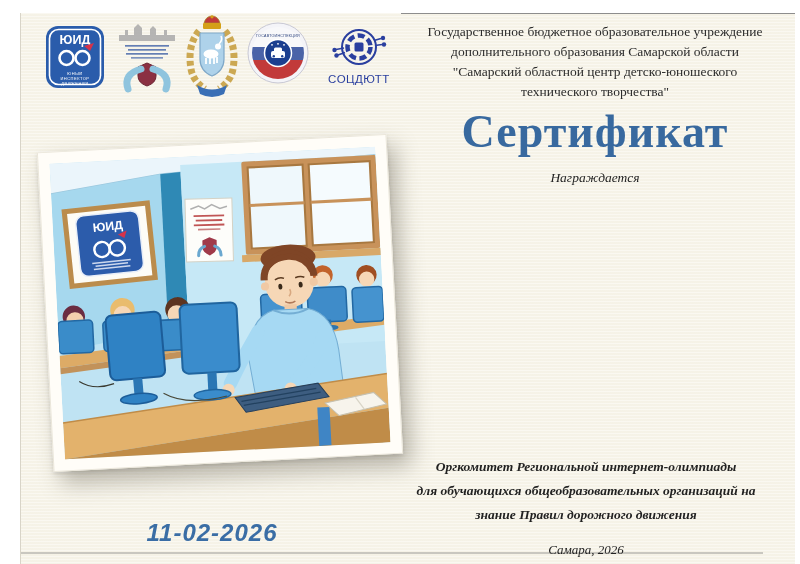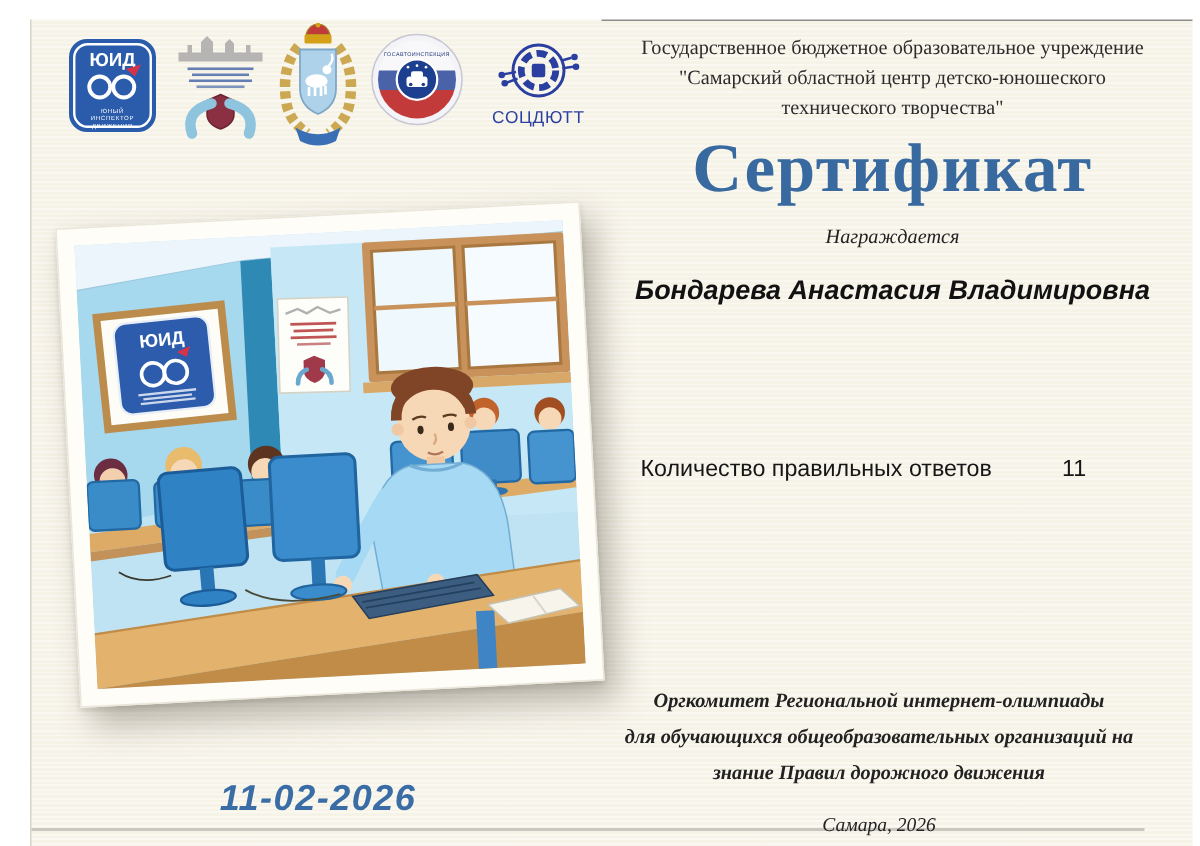--- a/index.html
+++ b/index.html
@@ -293,33 +293,29 @@
       <polygon points="258,250 306,242 318,254 271,263" fill="#f7f4ec" stroke="#c5c0b0"></polygon>
       <path d="M288,246 L296,258" stroke="#d8d4c6" stroke-width="1.2"></path>
     </svg>
   </div>
 
   <div class="date">11-02-2026</div>
 
   <div class="right">
     <div class="org">
       <div>Государственное бюджетное образовательное учреждение</div>
+      <div>дополнительного образования Самарской области</div>
       <div>"Самарский областной центр детско-юношеского</div>
       <div>технического творчества"</div>
     </div>
     <div class="title">Сертификат</div>
     <div class="awarded">Награждается</div>
-    <div class="name">Бондарева Анастасия Владимировна</div>
   </div>
 
   <div class="results">
-    <div class="row">
-      <div class="label">Количество правильных ответов</div>
-      <div class="value">11</div>
-    </div>
   </div>
 
   <div class="committee">
     <div>Оргкомитет Региональной интернет-олимпиады</div>
     <div>для обучающихся общеобразовательных организаций на</div>
     <div>знание Правил дорожного движения</div>
     <div class="place">Самара, 2026</div>
   </div>
 </div>
 

